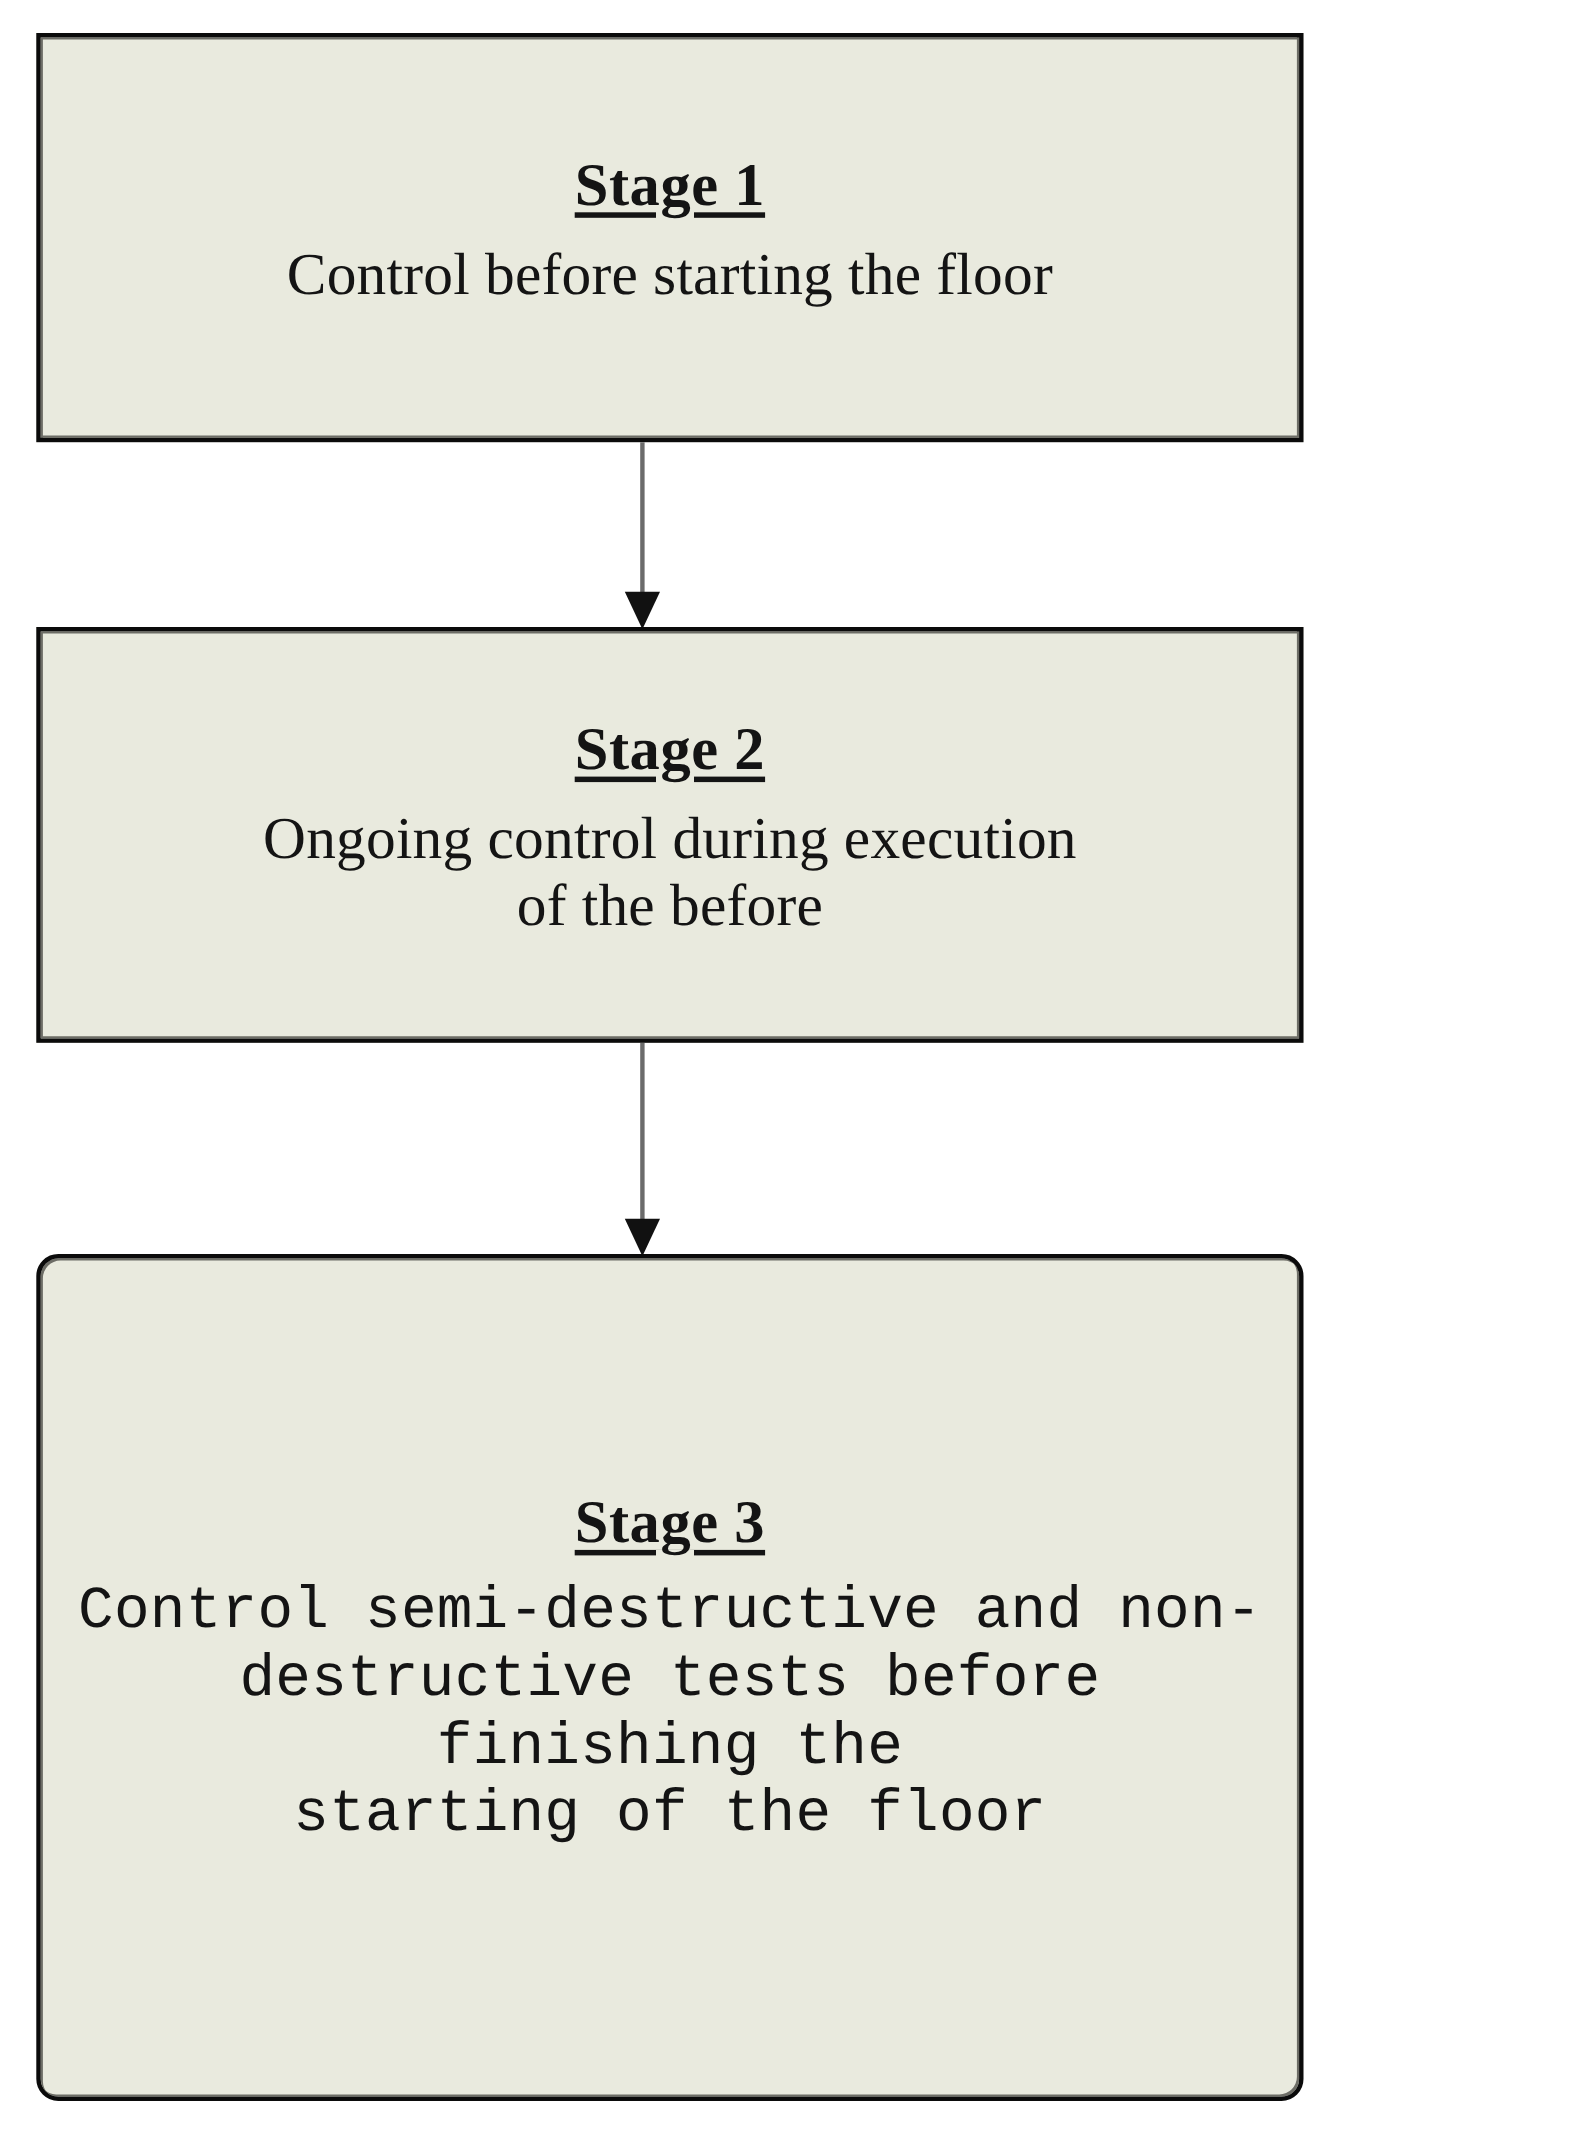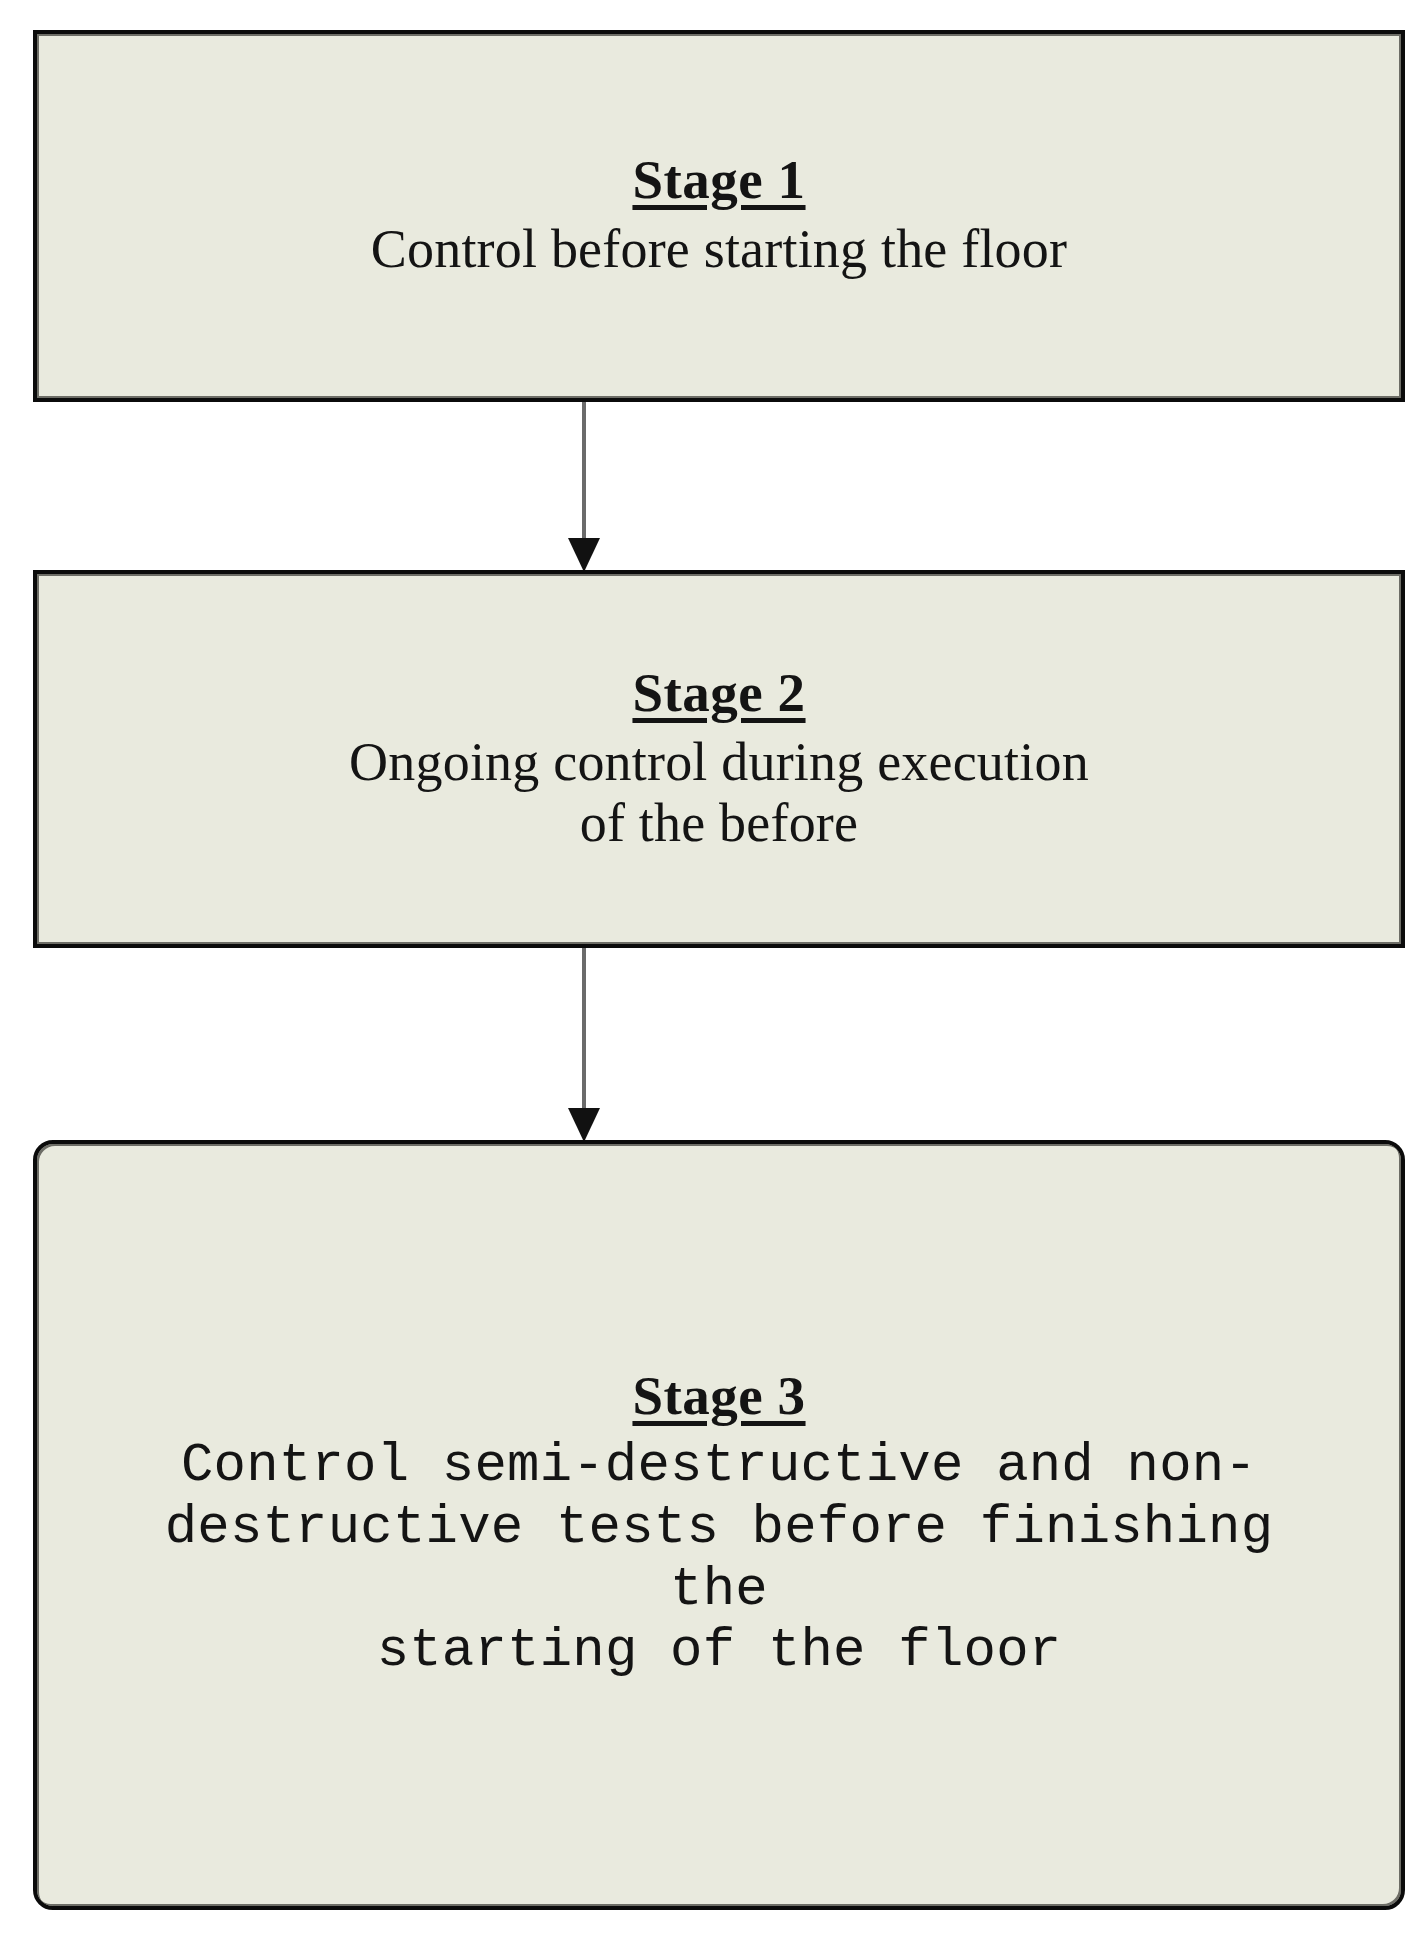--- a/index.html
+++ b/index.html
@@ -18,21 +18,21 @@
 
   .canvas {
     position: absolute;
     inset: 0;
   }
 
   
   .stage-box {
     position: absolute;
     left: 33px;
-    width: 1372px;              
+    width: 1152px;              
     box-sizing: border-box;
     background: #e9eade;
     border: 4px solid #0b0b0b;
     box-shadow: inset 2px 2px 0 0 #6d6d66, inset -2px -2px 0 0 #6d6d66;
     display: flex;
     flex-direction: column;
     align-items: center;
     justify-content: center;
     text-align: center;
     padding: 6px 18px;
@@ -51,21 +51,21 @@
     text-decoration-thickness: 5px;
     text-underline-offset: 7px;
     margin: 0 0 12px 0;
     white-space: nowrap;
   }
 
   .stage-body {
     font-size: 54px;
     font-weight: normal;
     line-height: 1.12;
-    margin: 0;
+    margin: 12px;
     letter-spacing: 0.2px;
     max-width: 1230px;
   }
 
   
   .connector {
     position: absolute;
     left: 0;
     width: 1428px;
     height: 100%;

